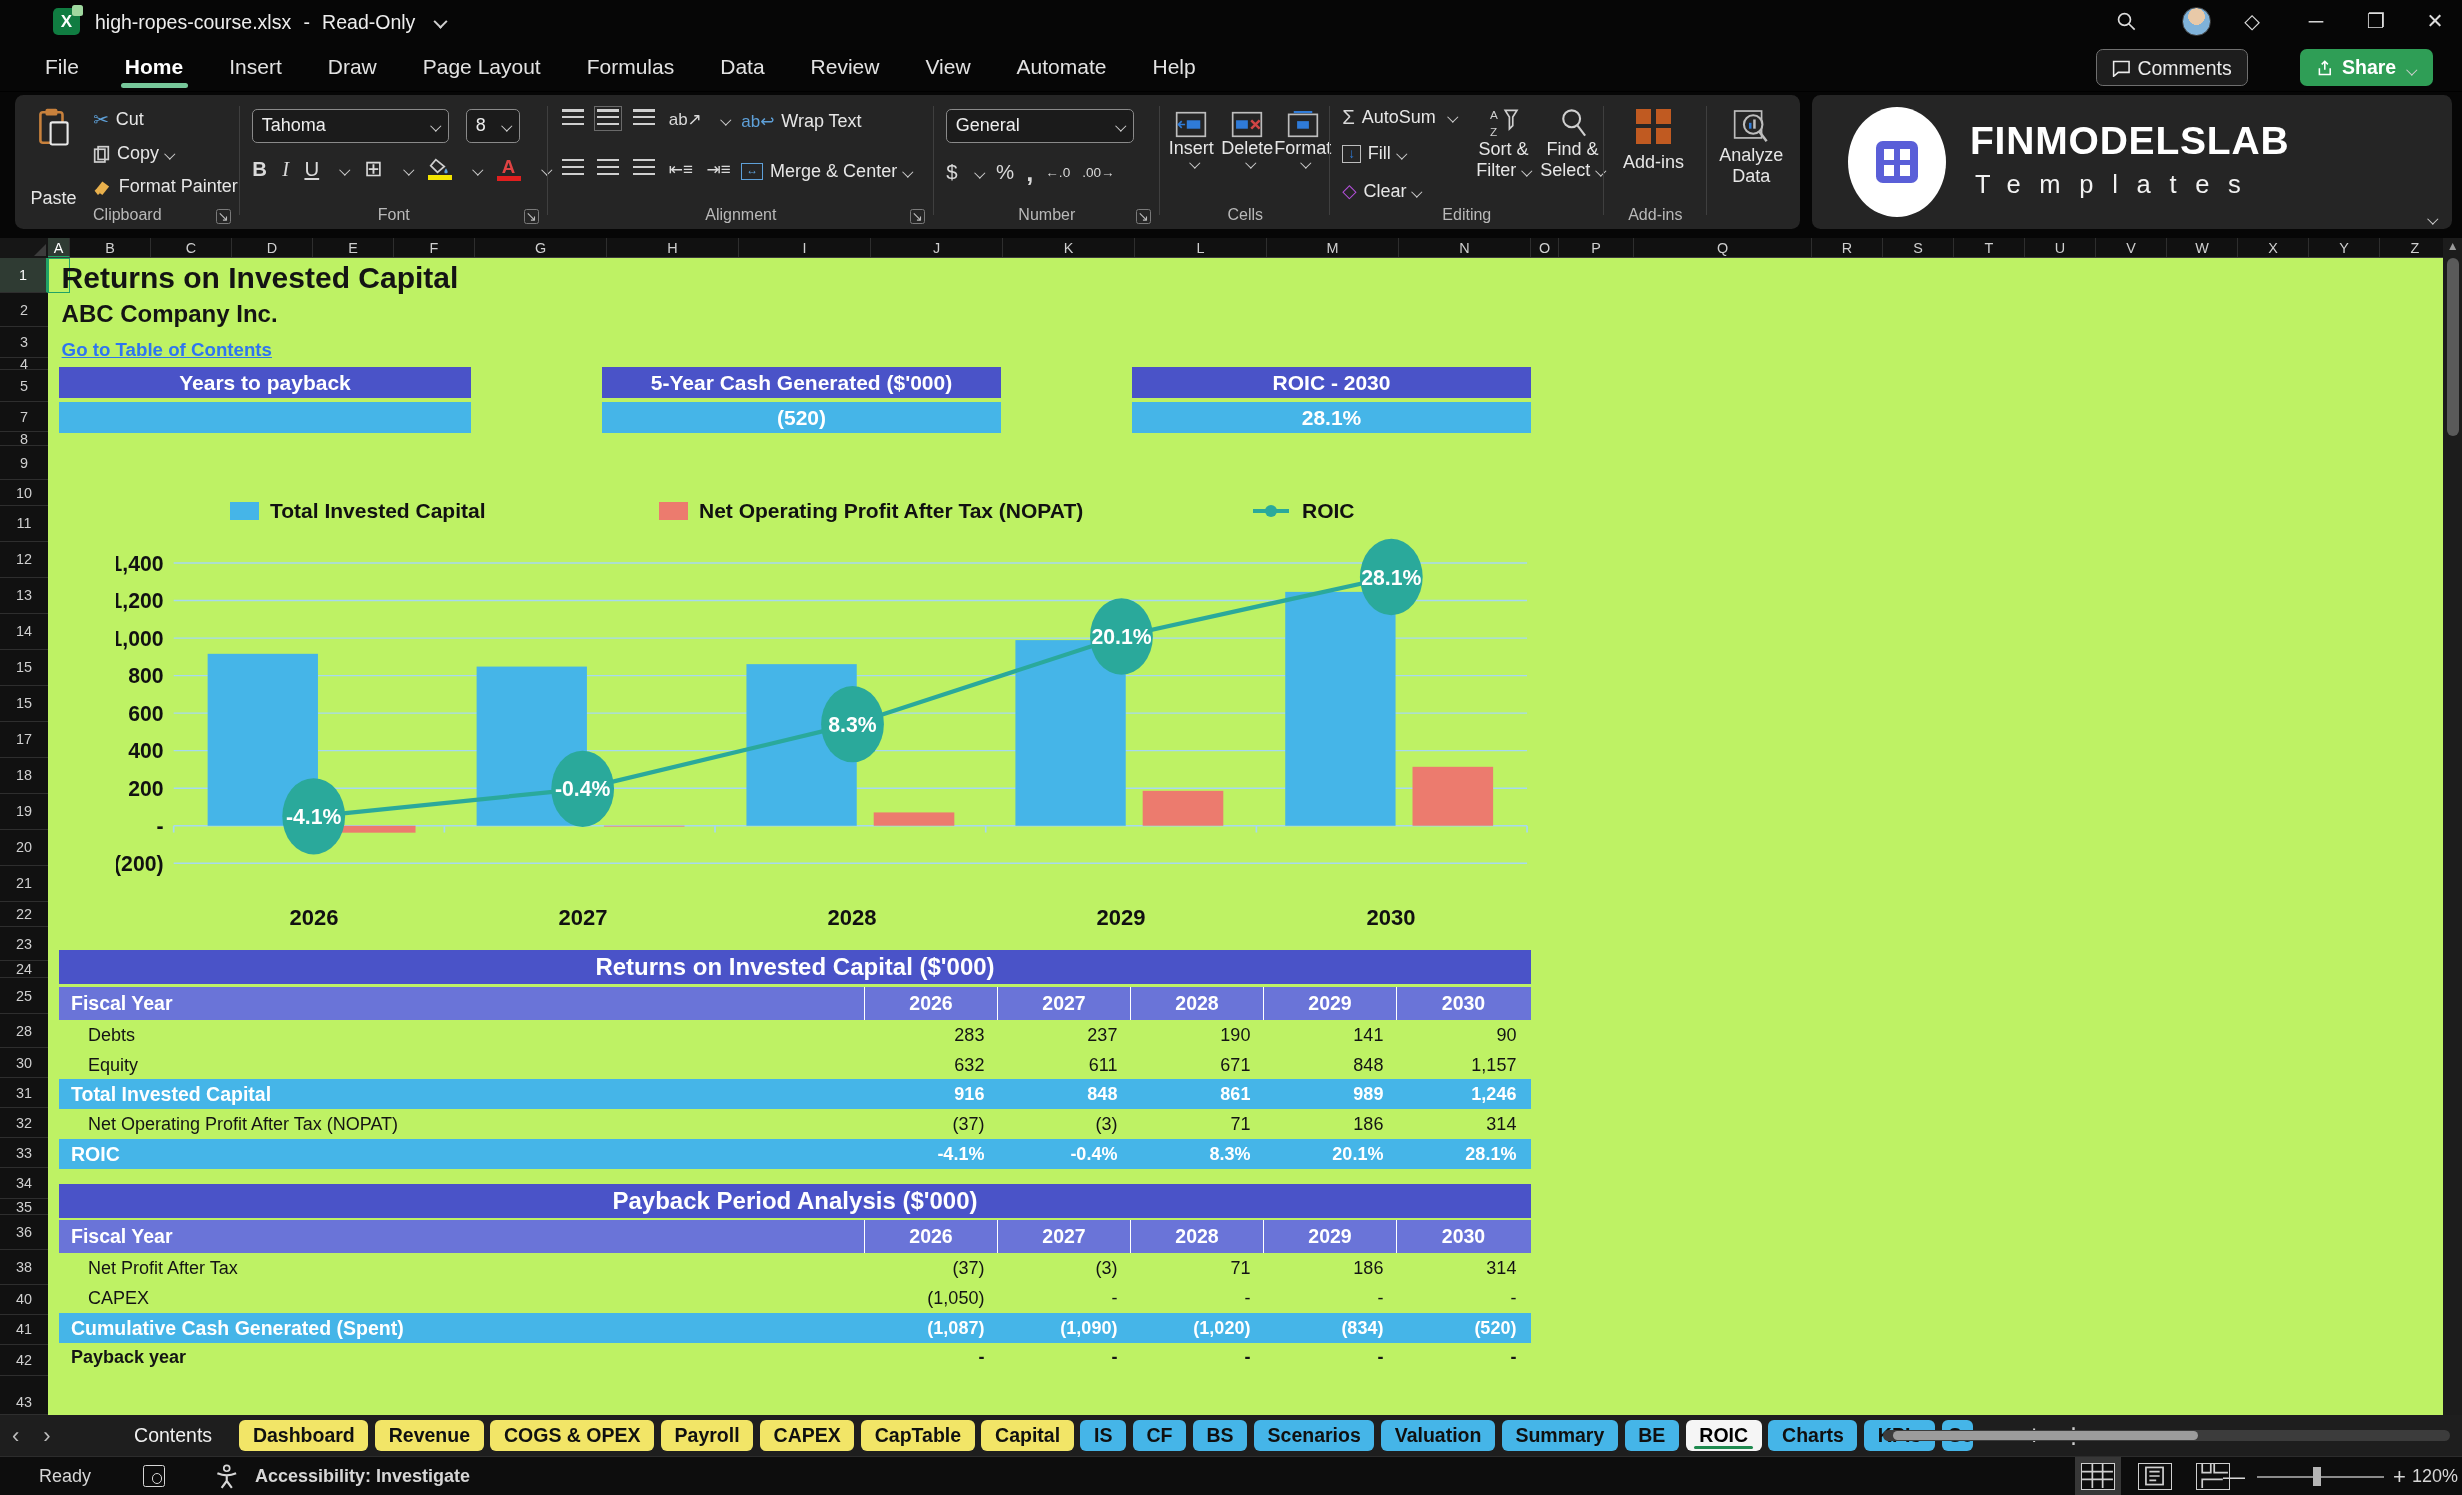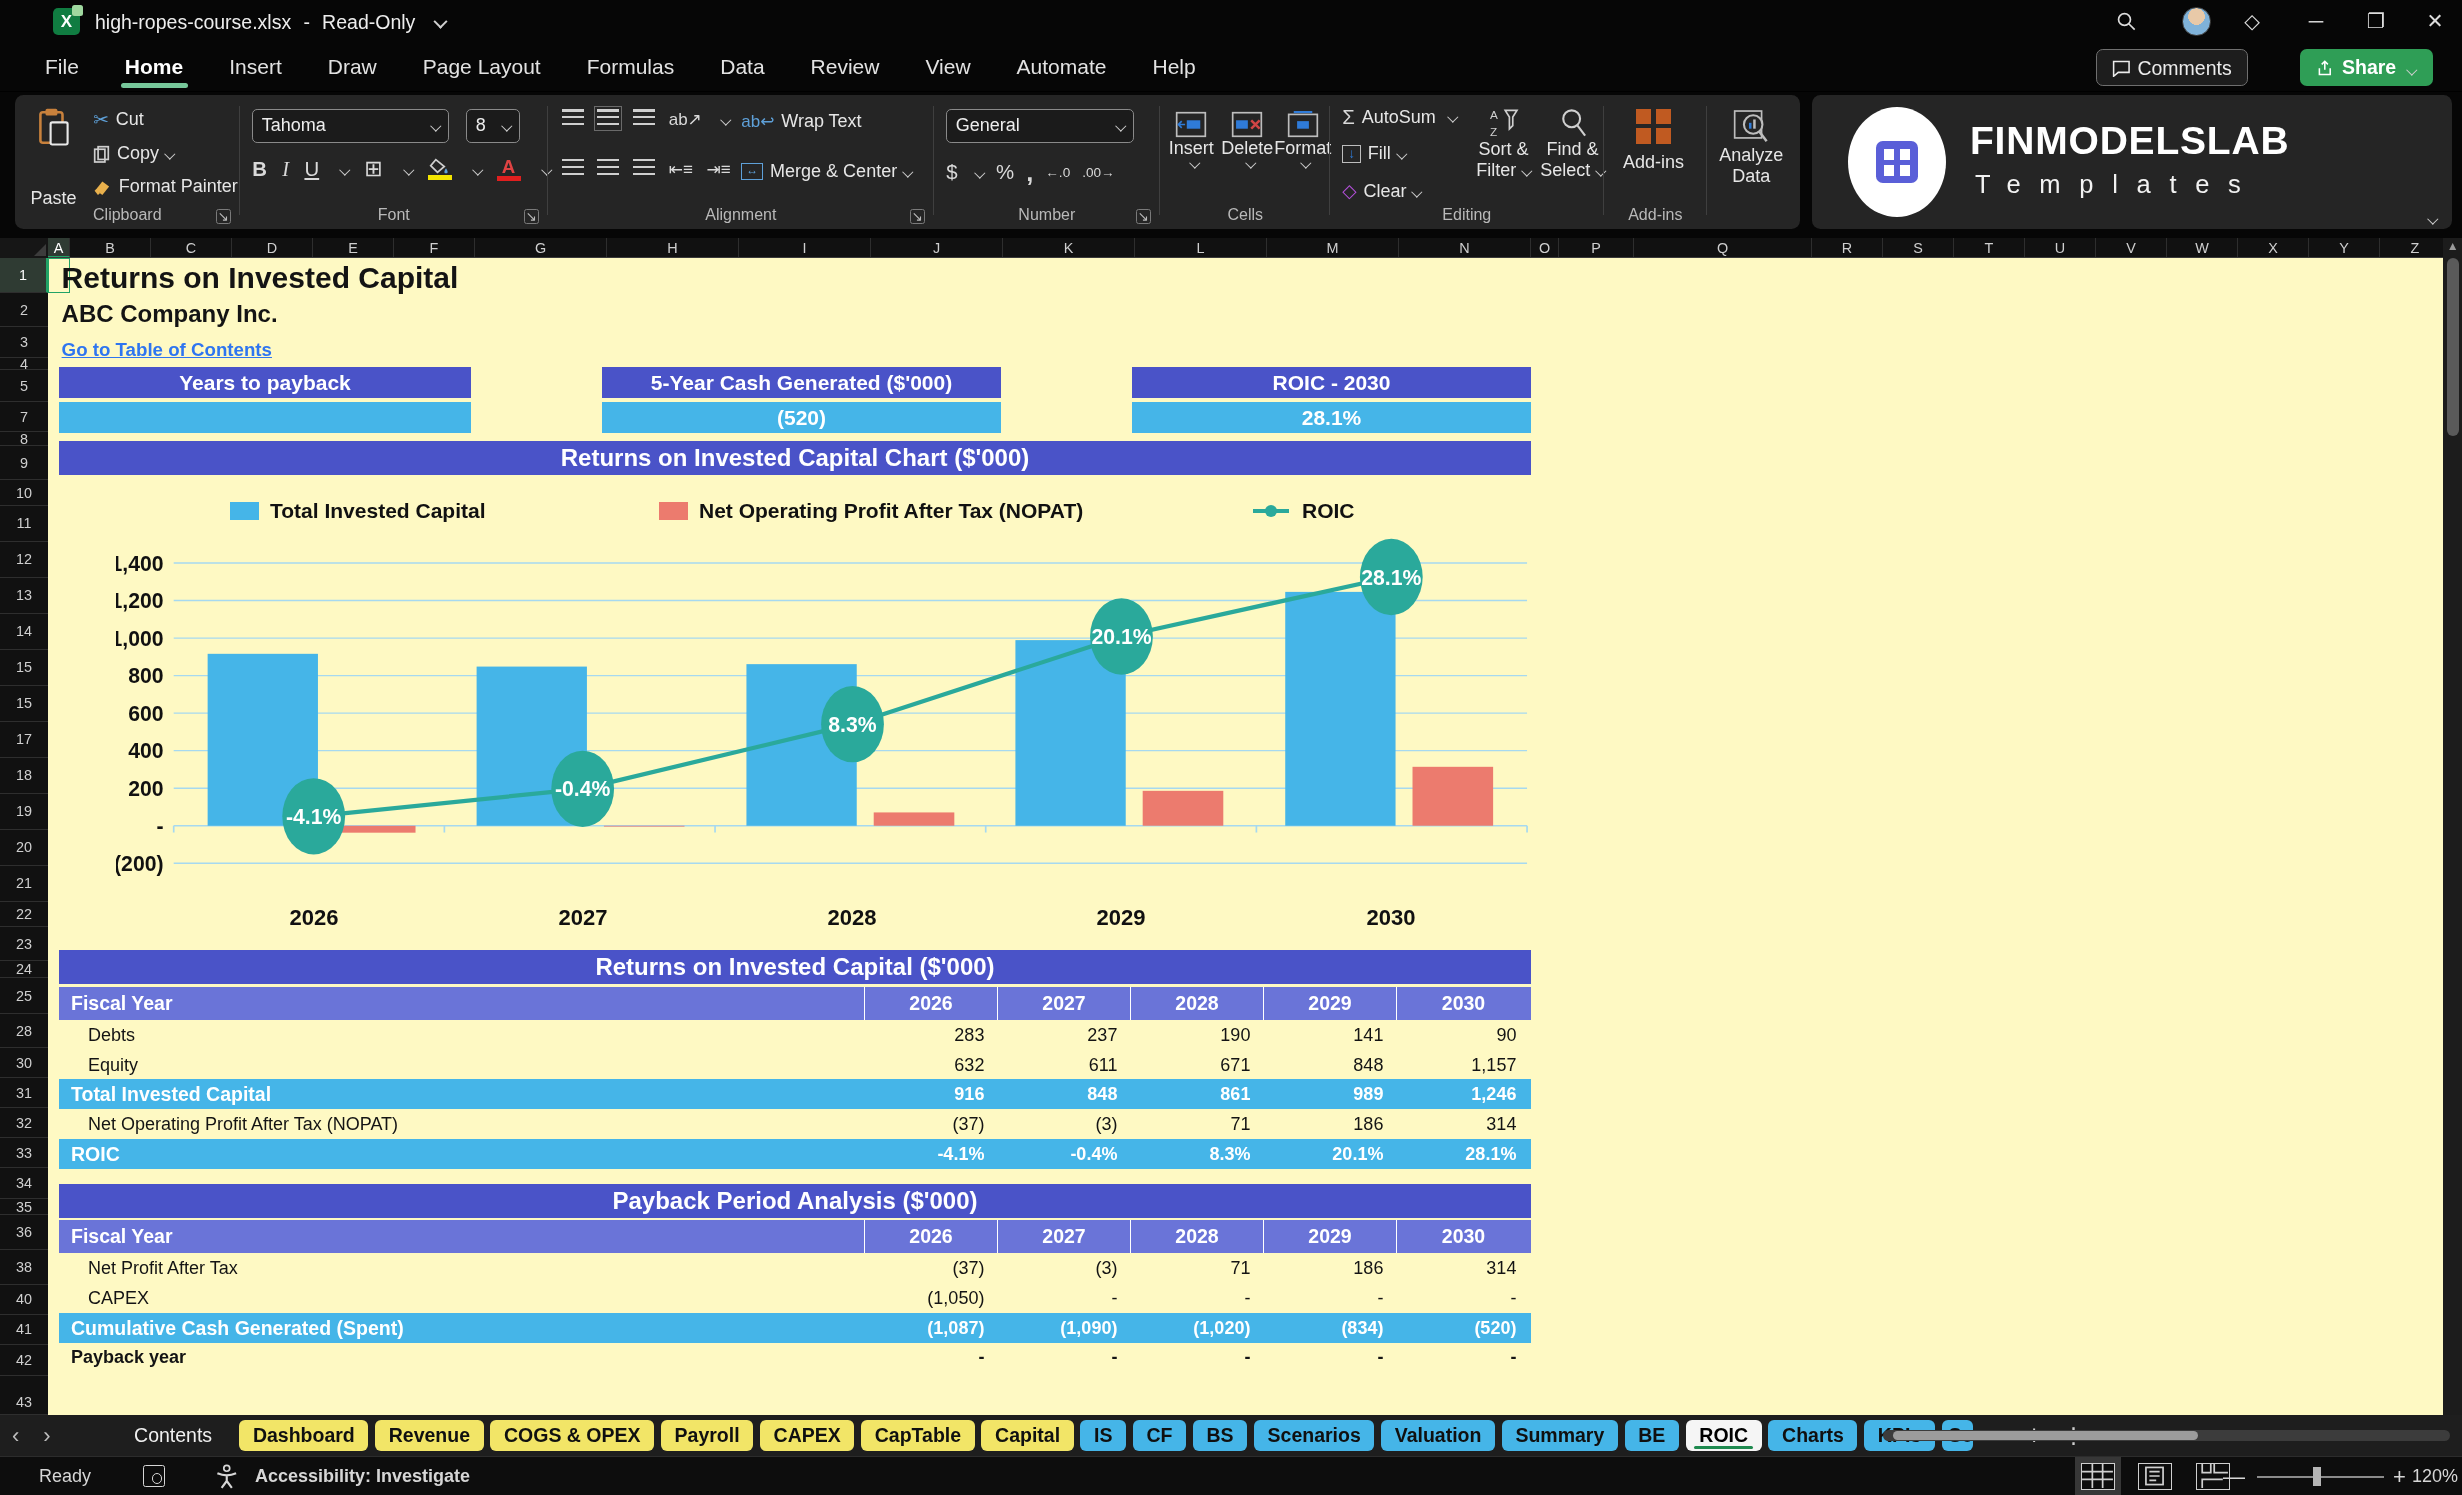--- a/index.html
+++ b/index.html
@@ -67,21 +67,21 @@
 
   #rowheads { position:absolute; left:0; top:258px; width:48px; height:1157px; background:#111; }
   .rowhead { width:48px; color:#cfcfcf; font-size:14.4px; text-align:center; border-bottom:0.8px solid #2e2e2e; display:flex; align-items:center; justify-content:center; }
   .rowhead.sel { background:#2f3b33; color:#fff; border-right:2.5px solid #21a366; }
 
   #vscroll { position:absolute; right:0; top:238px; width:18.7px; height:1178px; background:#1c1c1c; }
   #vscroll .arr { color:#9a9a9a; font-size:12px; text-align:center; line-height:17px; }
   #vthumb { position:absolute; left:3.4px; top:20.4px; width:12px; height:178px; background:#5a5a5a; border-radius:6px; }
 
   
-  #sheet { position:absolute; left:48px; top:258px; width:2395px; height:1157px; background:#fef9c3; color:#141414; }
+  #sheet { position:absolute; left:48px; top:258px; width:2395px; height:1157px; background:#bef264; color:#141414; }
   #cellA1 { position:absolute; left:0; top:0; width:22px; height:35px; border:1.7px solid #21a366; }
   #sheet-title { position:absolute; left:13.6px; top:3.4px; font-size:30px; font-weight:bold; }
   #sheet-company { position:absolute; left:13.6px; top:42px; font-size:24px; font-weight:bold; }
   #toc-link { position:absolute; left:13.6px; top:81px; font-size:18.7px; font-weight:bold; color:#2e75f0; text-decoration:underline; }
 
   .kpi-head { position:absolute; height:31px; background:#4a53c8; color:#fff; font-weight:bold; font-size:21px;
               text-align:center; line-height:31px; }
   .kpi-val  { position:absolute; height:31px; background:#45b5e8; color:#fff; font-weight:bold; font-size:21px;
               text-align:center; line-height:31px; }
 
@@ -502,21 +502,20 @@
   <div id="sheet-company">ABC Company Inc.</div>
   <div id="toc-link">Go to Table of Contents</div>
   <div id="kpi-zone">
       <div class="kpi-head" style="left: 11px; top: 109px; width: 412px;">Years to payback</div>
       <div class="kpi-val" style="left: 11px; top: 144px; width: 412px;"></div>
       <div class="kpi-head" style="left: 554px; top: 109px; width: 399px;">5-Year Cash Generated ($'000)</div>
       <div class="kpi-val" style="left: 554px; top: 144px; width: 399px;">(520)</div>
       <div class="kpi-head" style="left: 1084px; top: 109px; width: 399px;">ROIC - 2030</div>
       <div class="kpi-val" style="left: 1084px; top: 144px; width: 399px;">28.1%</div>
     </div>
-  <div class="band-title" style="left:11px;top:183px;width:1472px;height:34px;line-height:34px;">Returns on Invested Capital Chart ($'000)</div>
   <div id="legend">
       <span class="leg-sw abs" style="left: 182px; top: 244px; background: rgb(69, 181, 232);"></span>
       <span class="leg-label abs" style="left: 222px; top: 241px;">Total Invested Capital</span>
       <span class="leg-sw abs" style="left: 611px; top: 244px; background: rgb(236, 123, 110);"></span>
       <span class="leg-label abs" style="left: 651px; top: 241px;">Net Operating Profit After Tax (NOPAT)</span>
       <span class="leg-line abs" style="left: 1205px; top: 251px;"></span>
       <span class="leg-label abs" style="left: 1254px; top: 241px;">ROIC</span>
     </div>
   <div id="chart-host" class="abs" style="left:68px;top:280px;width:1417px;height:399px;"><svg width="1417" height="399" viewBox="0 0 1670 470">
         <line x1="68" y1="29.319999999999993" x2="1663" y2="29.319999999999993" stroke="#a6d9f0" stroke-width="1.6"></line>

